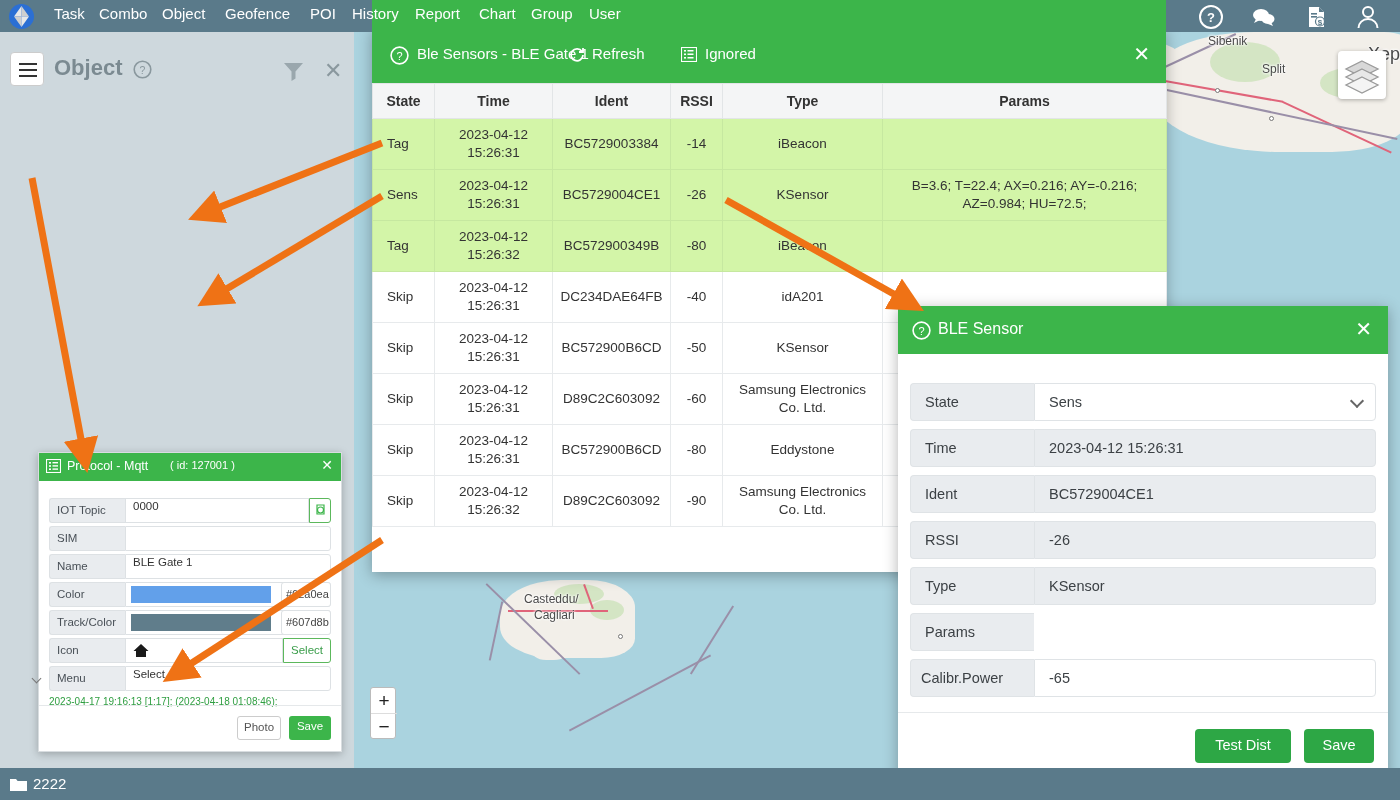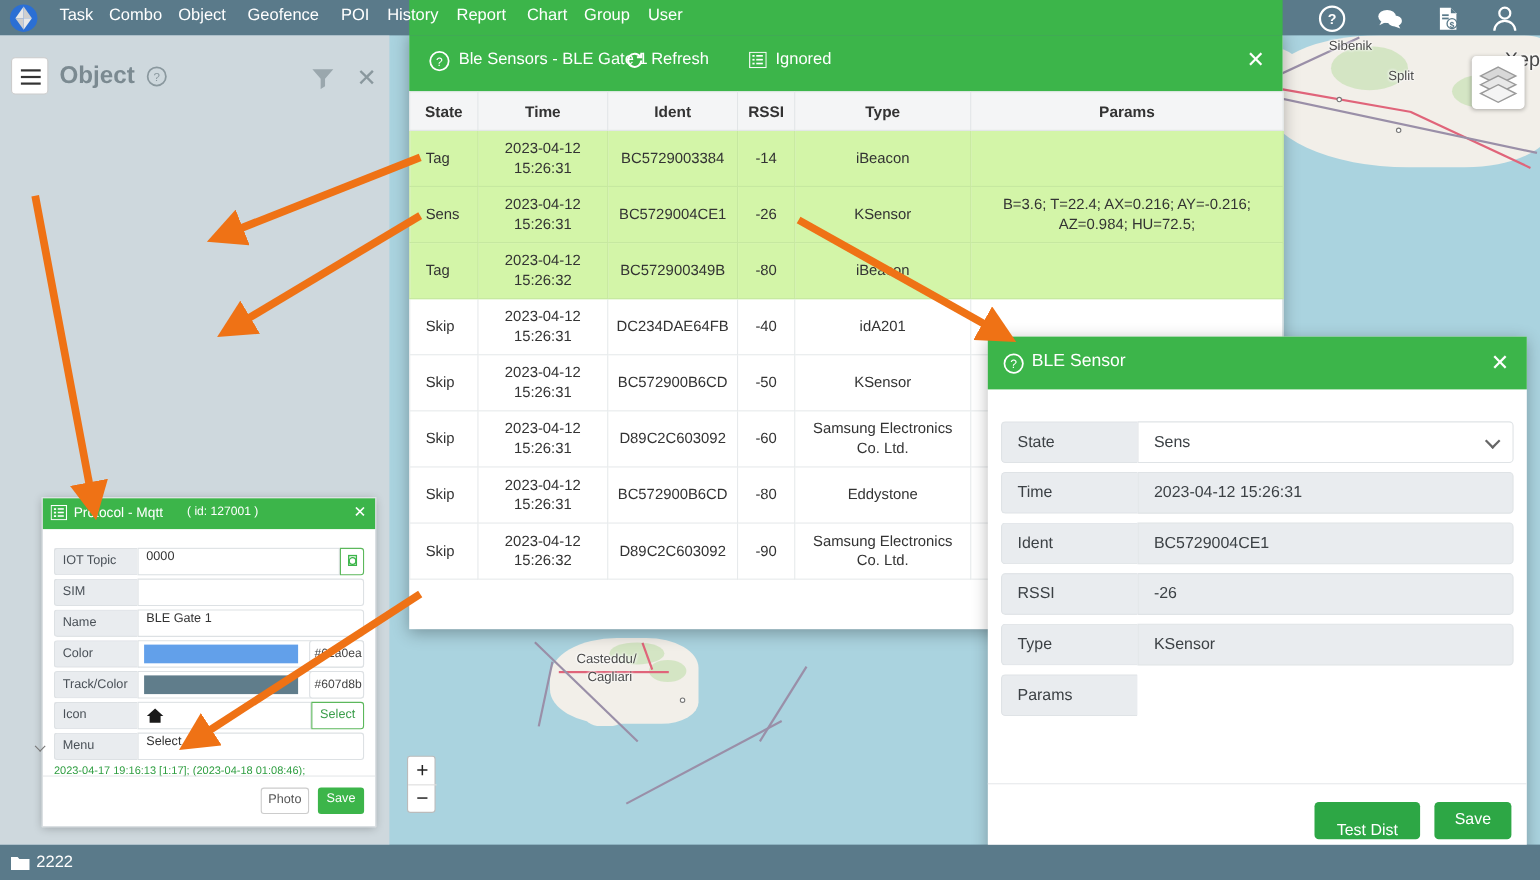--- a/index.html
+++ b/index.html
@@ -141,21 +141,21 @@
     background:#e9ecef; border:1px solid #dfe3e6; border-radius:0 4px 4px 0;
     font-size:14.5px; color:#3c4145; padding:10px 0 0 14px; }
   .sp-val.editable { background:#fff; }
   .sp-caret { position:absolute; right:14px; top:13px; width:10px; height:10px;
     border-right:2px solid #666; border-bottom:2px solid #666;
     transform:rotate(45deg); }
   #sp-foot { position:absolute; left:0; bottom:0; width:490px; height:66px;
     border-top:1px solid #e6e9eb;}
   #btn-testdist { position:absolute; right:97px; top:16px; width:96px; height:34px;
     background:#2da745; color:#fff; font-size:14.5px; border-radius:4px;
-    text-align:center; padding-top:18px; cursor:pointer;}
+    text-align:center; padding-top:8px; cursor:pointer;}
   #btn-save-sensor { position:absolute; right:14px; top:16px; width:70px; height:34px;
     background:#2da745; color:#fff; font-size:14.5px; border-radius:4px;
     text-align:center; padding-top:8px; cursor:pointer;}
 
   
   #layers-btn { position:absolute; right:14px; top:51px; width:48px; height:48px;
     background:#fff; border-radius:4px; box-shadow:0 1px 4px rgba(0,0,0,.3);
     z-index:15; cursor:pointer;}
   #zoom-ctrl { position:absolute; left:370px; top:687px; width:26px; height:52px;
     background:#fff; border:1px solid #bbb; border-radius:3px; z-index:15;}
@@ -760,20 +760,24 @@
     <div class="sp-label">RSSI</div>
     <div class="sp-val">-26</div>
   </div>
   <div class="sp-row" style="top:261px">
     <div class="sp-label">Type</div>
     <div class="sp-val">KSensor</div>
   </div>
   <div class="sp-row" style="top:307px">
     <div class="sp-label">Params</div>
   </div>
+  <div class="sp-row" style="top:353px">
+    <div class="sp-label" style="padding-left:10px">Calibr.Power</div>
+    <div class="sp-val editable">-65</div>
+  </div>
 
   <div id="sp-foot">
     <div id="btn-testdist">Test Dist</div>
     <div id="btn-save-sensor">Save</div>
   </div>
 </div>
 
 <div id="bottombar">
   <div id="bb-folder">
     <svg width="17" height="14" viewBox="0 0 17 14">

